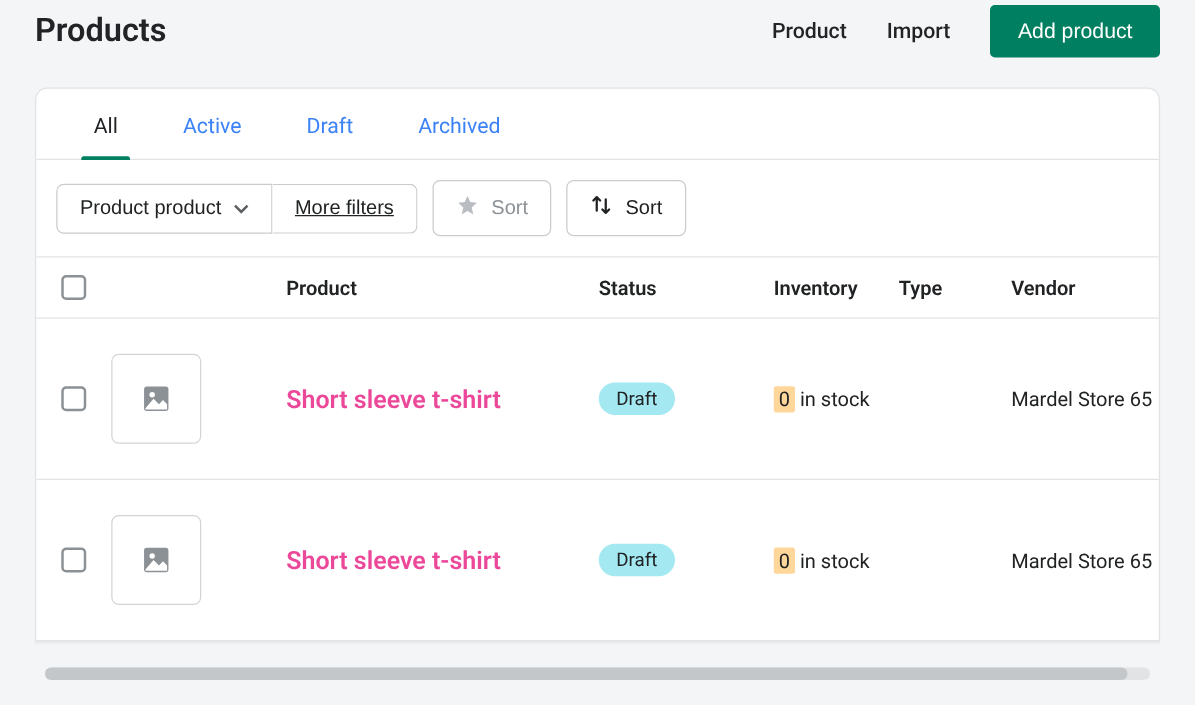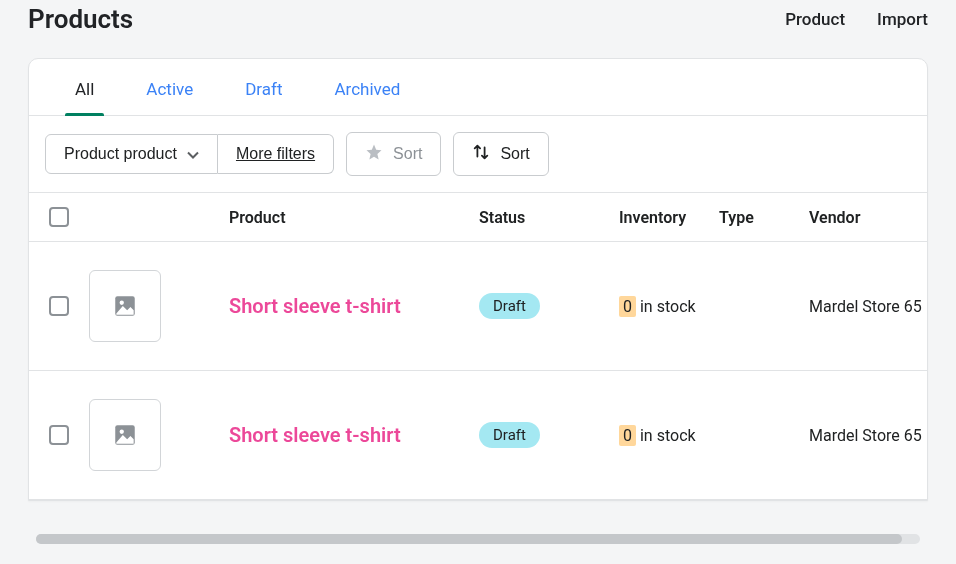--- a/index.html
+++ b/index.html
@@ -43,20 +43,21 @@
   </style>
 </head>
 <body>
 
 <div class="page">
   <div class="header-row">
     <h1 class="page-title">Products</h1>
     <div class="header-actions">
       <span class="header-link">Product</span>
       <span class="header-link">Import</span>
+      <button class="add-btn">Add product</button>
     </div>
   </div>
 
   <div class="card">
     <div class="tabs">
       <div class="tab active">All</div>
       <div class="tab">Active</div>
       <div class="tab">Draft</div>
       <div class="tab">Archived</div>
     </div>

